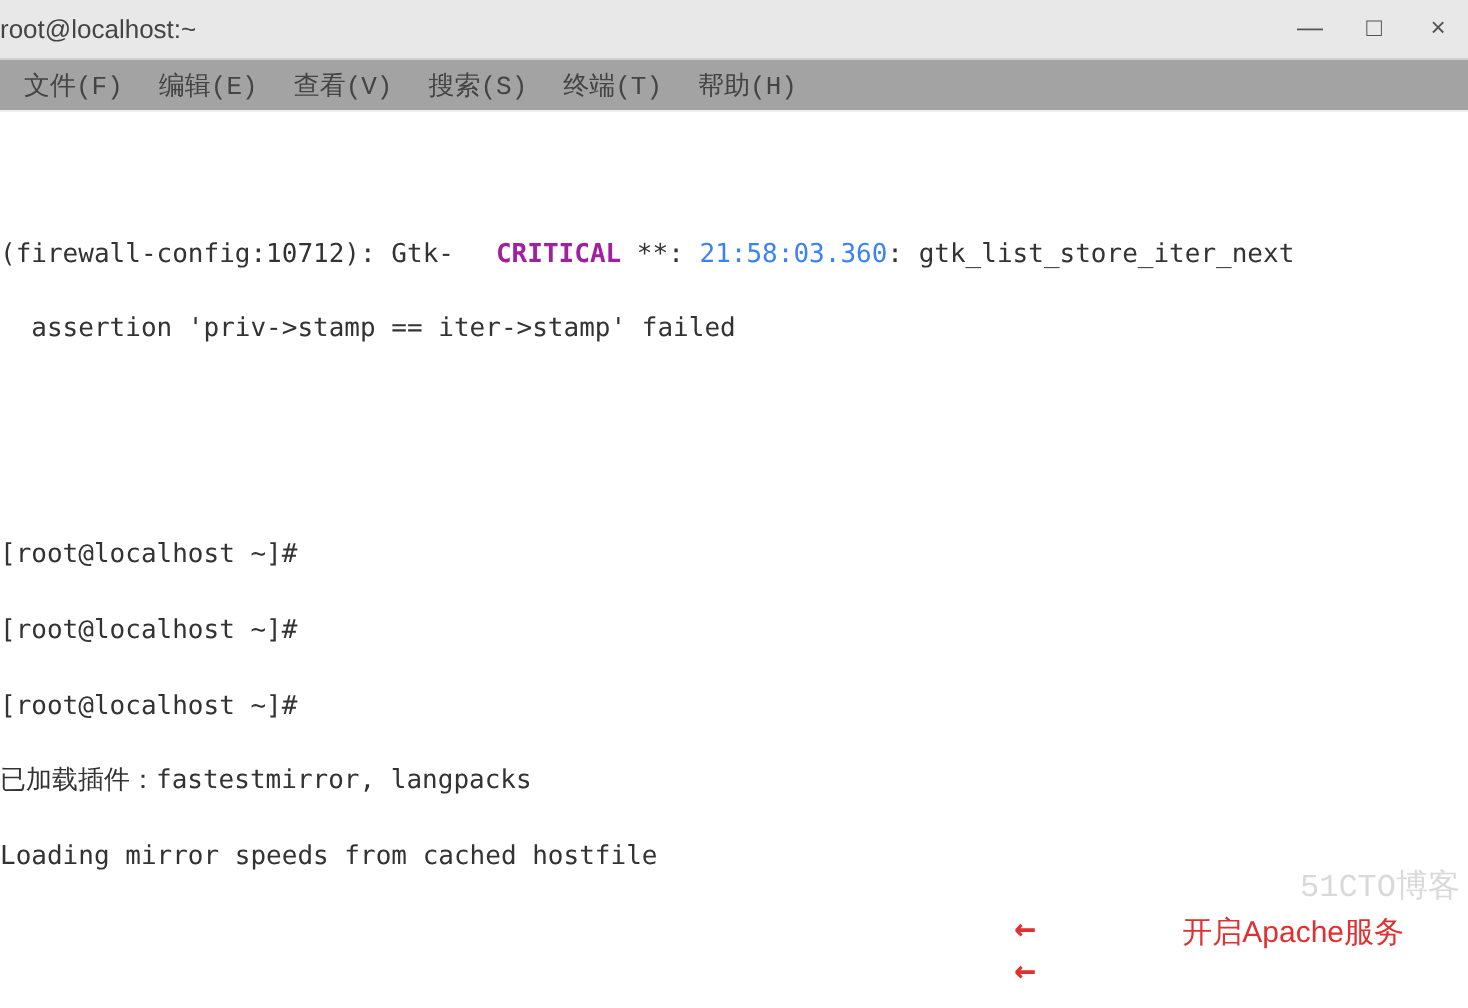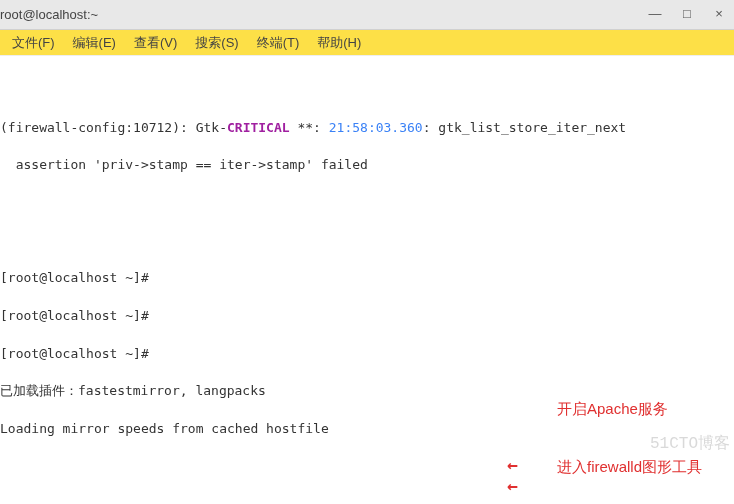--- a/index.html
+++ b/index.html
@@ -39,41 +39,41 @@
     height: 18px;
     display: flex;
     align-items: center;
     justify-content: center;
     font-family: sans-serif;
     color: #555;
     border-radius: 3px;
   }
   .menubar {
     height: 26px;
-    background: #fde047;
+    background: #a3a3a3;
     border-bottom: 1px solid #eee;
     display: flex;
     align-items: center;
     padding: 0 8px;
     gap: 10px;
-    font-family: Liberation Sans, sans-serif;
+    font-family: Liberation Mono, monospace;
     font-size: 13px;
     color: #444;
   }
   .menu-item { padding: 2px 4px; }
   .terminal {
     padding: 6px 8px 4px 0px;
     line-height: 1.45;
     white-space: pre;
     position: relative;
     height: calc(100% - 56px);
     overflow: hidden;
   }
   .line { min-height: 1.45em; }
-  .critical { color: #a020a0; font-weight: bold; }
+  .critical { color: #a020a0; font-weight: bold; margin-left: 21px; }
   .time-cyan { color: #3b82f6; }
   .annotation {
     position: absolute;
     right: 32px;
     bottom: 8px;
     color: #e03030;
     font-family: "Microsoft YaHei", sans-serif;
     font-weight: normal;
     font-size: 15px;
     line-height: 1.3;
@@ -138,17 +138,16 @@
 
 
 
 
 
 <span class="arrow arrow1">←</span>
 <span class="arrow arrow2">←</span>
 
 <div class="annotation">
   <div>开启Apache服务</div>
-  <div>进入firewalld图形工具</div>
 </div>
 
 <div class="watermark">51CTO博客</div>
 </div>
 
 </body></html>

